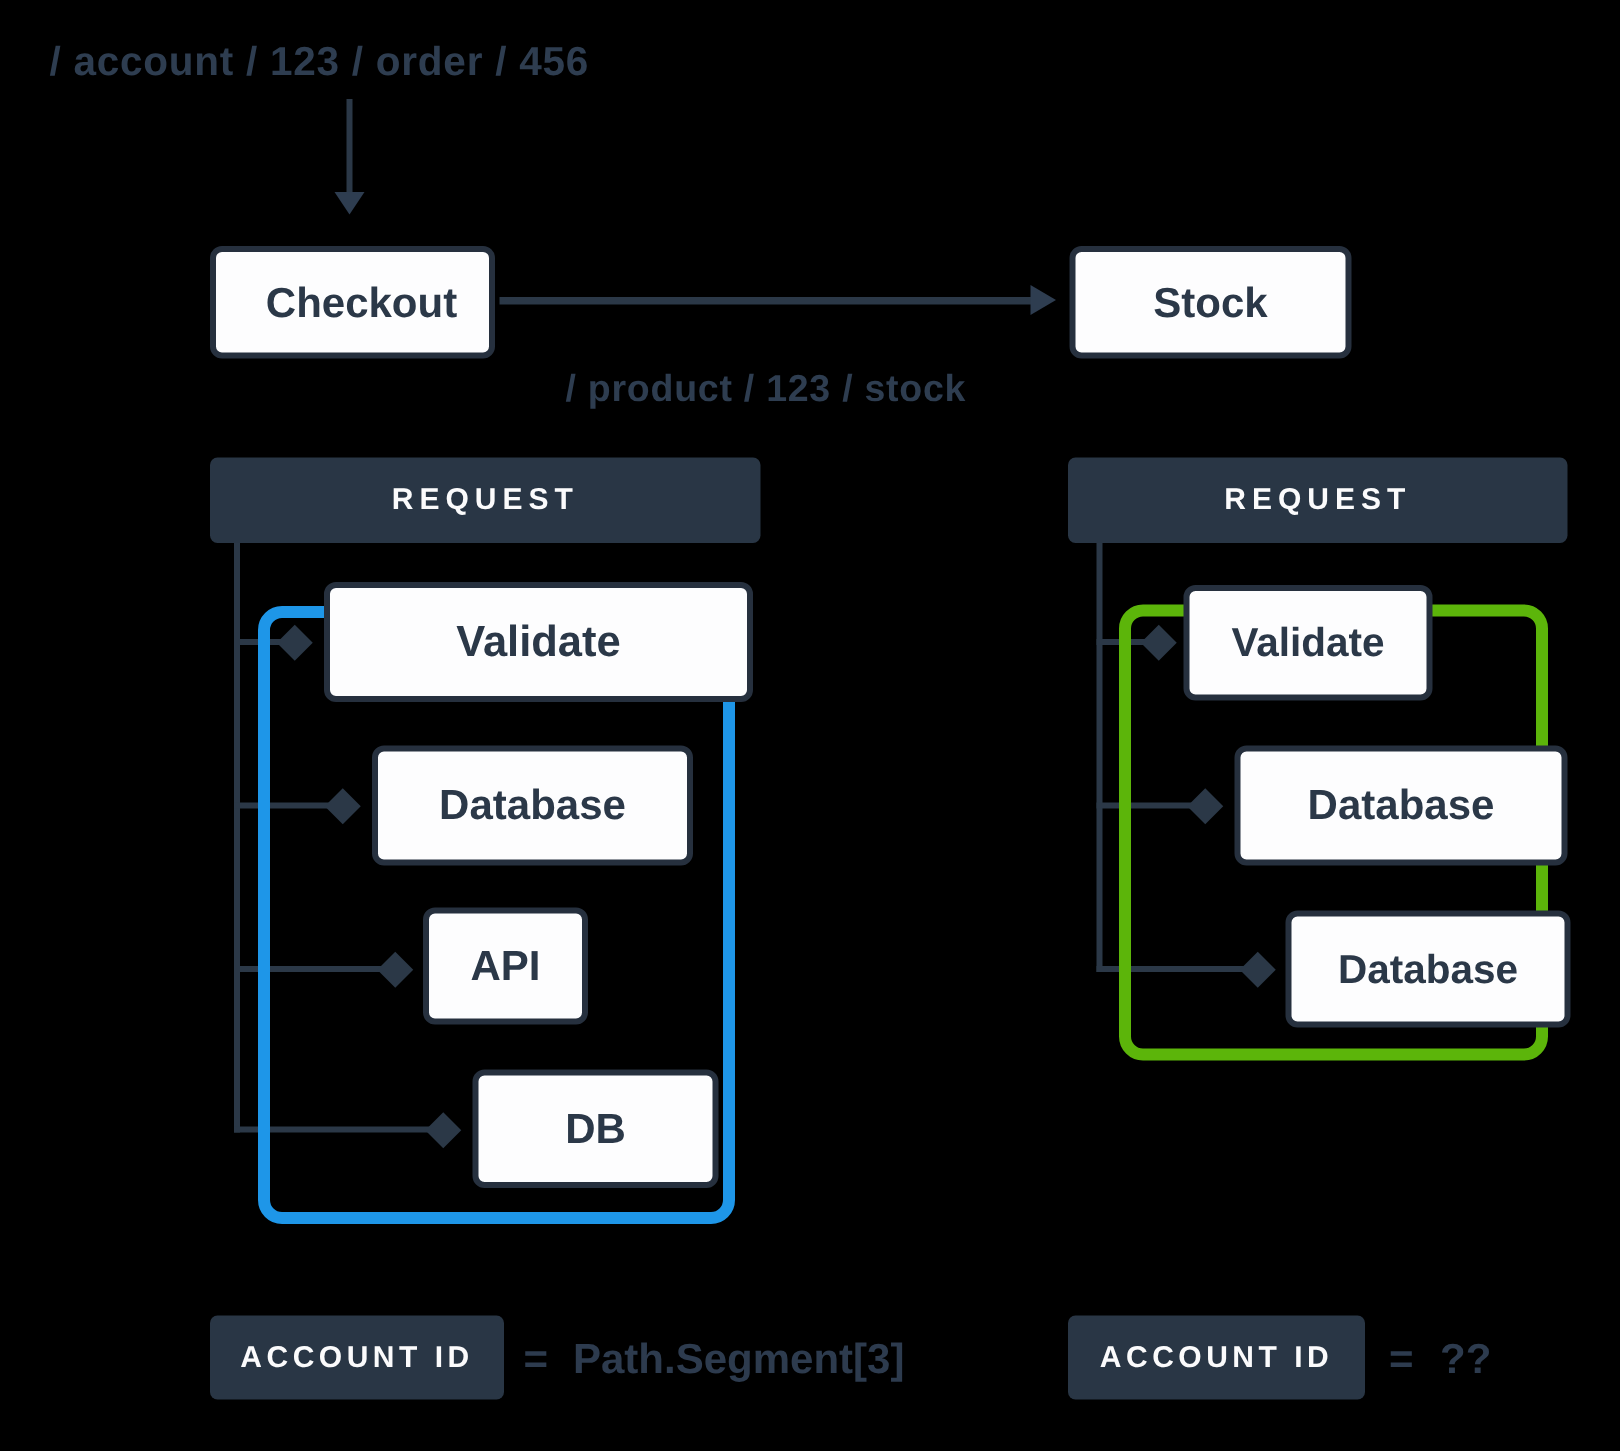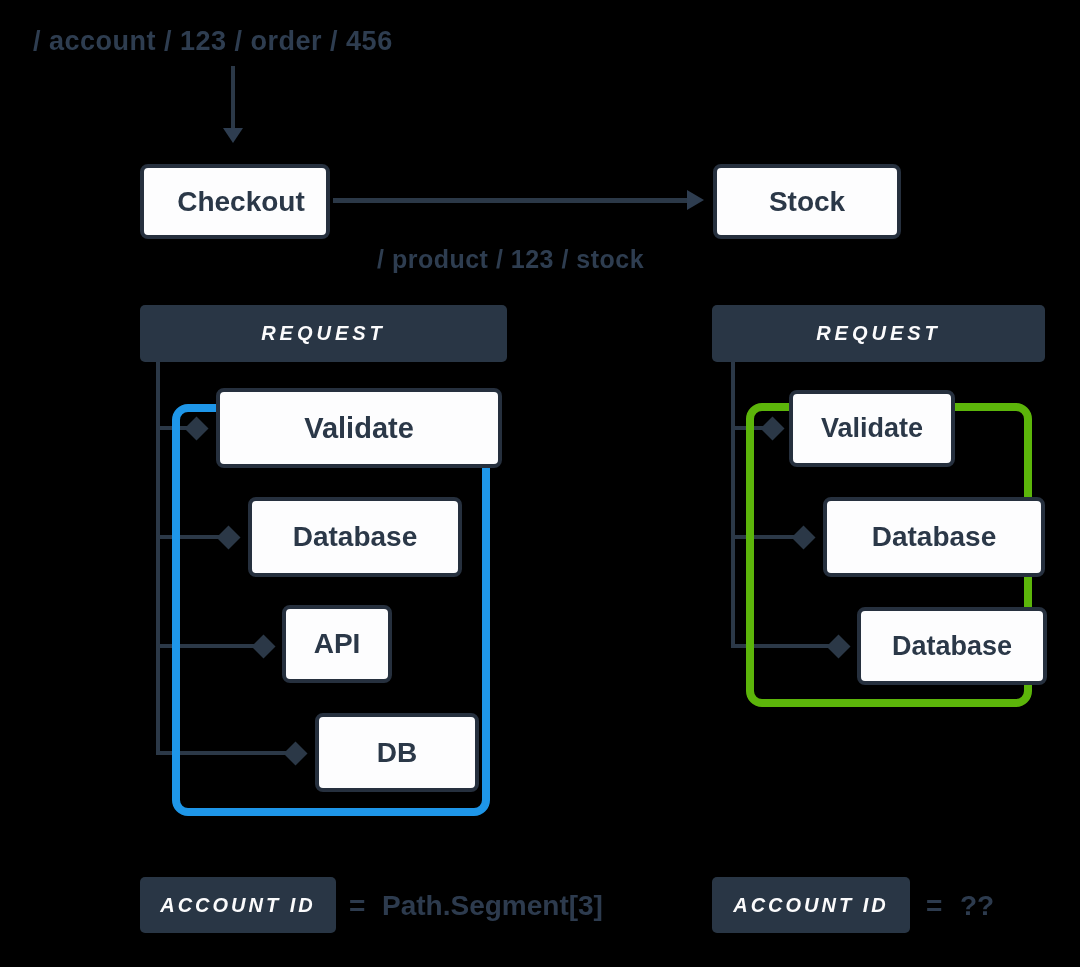--- a/index.html
+++ b/index.html
@@ -61,21 +61,20 @@
     background: #293645;
     border-radius: 5px;
     display: flex;
     align-items: center;
     justify-content: center;
     color: #fbfbfc;
     font-weight: bold;
     font-size: 20px;
     letter-spacing: 4px;
     z-index: 3;
-    font-style: italic;
   }
   .badge { letter-spacing: 3px; }
 
   
   .hl-rect {
     border-radius: 16px;
     background: transparent;
     z-index: 2;
   }
   .hl-blue  { border: 8px solid #1e96e8; }

